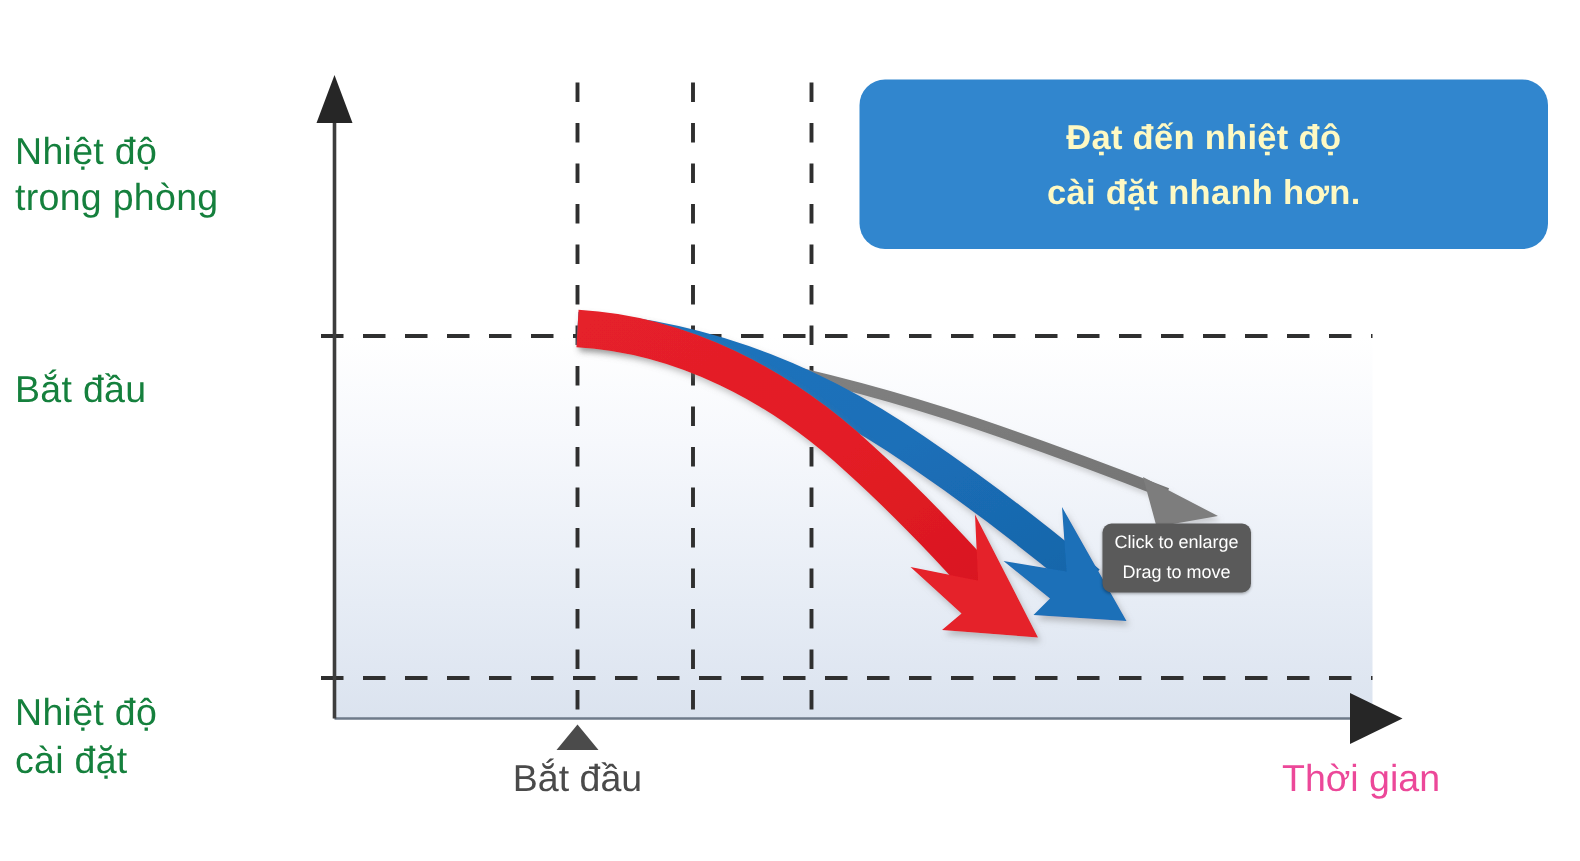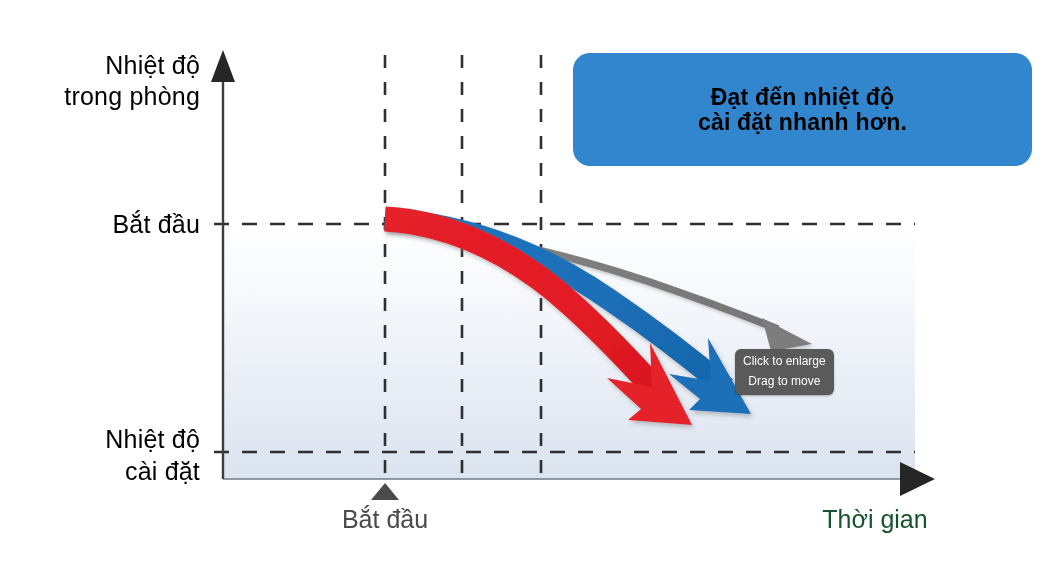--- a/index.html
+++ b/index.html
@@ -19,26 +19,27 @@
   }
   #chart-svg {
     position: absolute;
     left: 0;
     top: 0;
     width: 1053px;
     height: 574px;
   }
   .axis-label {
     position: absolute;
-    color: #000000;
+    color: #15803d;
     font-size: 25px;
     line-height: 31px;
     letter-spacing: 0.2px;
     white-space: pre-line;
-    text-align: right;
+    text-align: left;
+    margin-top: 36px;
   }
   #label-room-temp {
     left: 10px;
     top: 50px;
     width: 190px;
   }
   #label-start-temp {
     left: 10px;
     top: 209px;
     width: 190px;
@@ -56,42 +57,42 @@
     width: 170px;
     text-align: center;
     color: #4a4a4a;
     font-size: 25px;
   }
   #label-time {
     position: absolute;
     left: 790px;
     top: 505px;
     width: 170px;
-    text-align: center;
-    color: #14532d;
+    text-align: right;
+    color: #ec4899;
     font-size: 25px;
   }
   #callout {
     position: absolute;
     left: 573px;
     top: 53px;
     width: 459px;
     height: 113px;
     border-radius: 17px;
     background: #3186ce;
     display: flex;
     align-items: center;
     justify-content: center;
     box-sizing: border-box;
   }
   #callout-text {
-    color: #000000;
+    color: #fef9c3;
     font-size: 23px;
     font-weight: bold;
-    line-height: 25px;
+    line-height: 37px;
     text-align: center;
     white-space: pre-line;
     letter-spacing: 0.2px;
   }
   #tooltip {
     position: absolute;
     left: 735px;
     top: 349px;
     padding: 2px 8px 4px 8px;
     border-radius: 6px;

